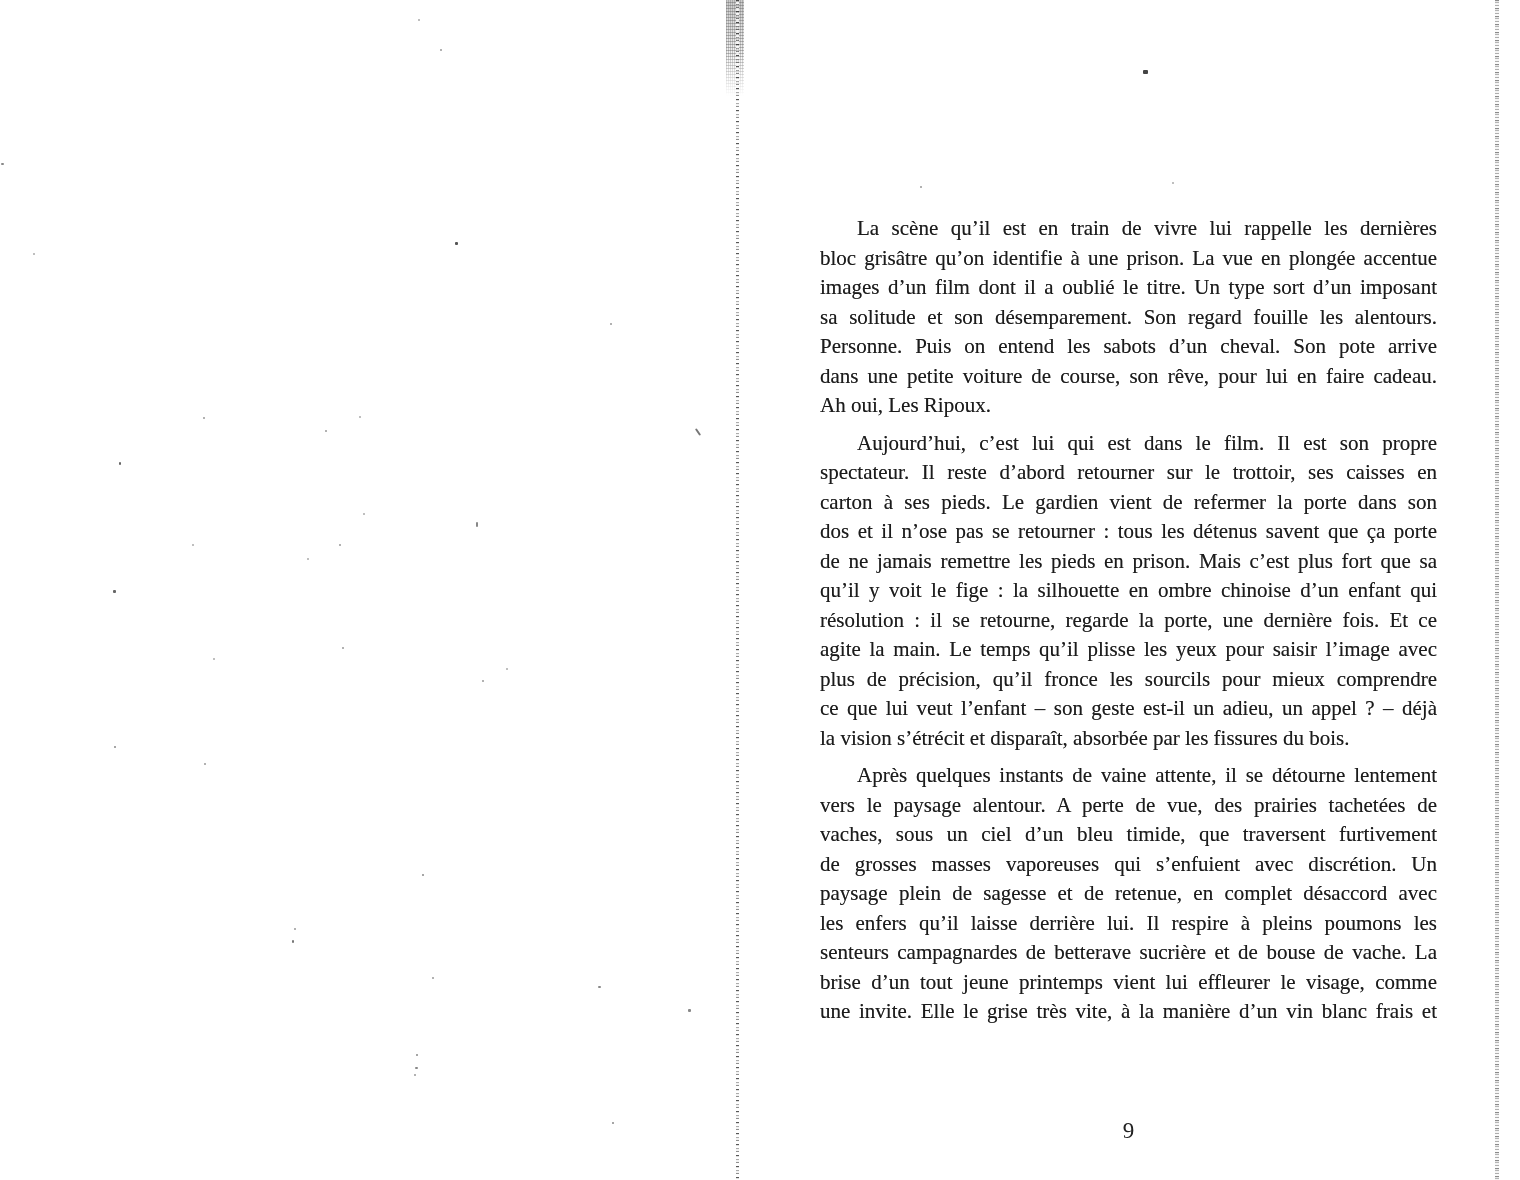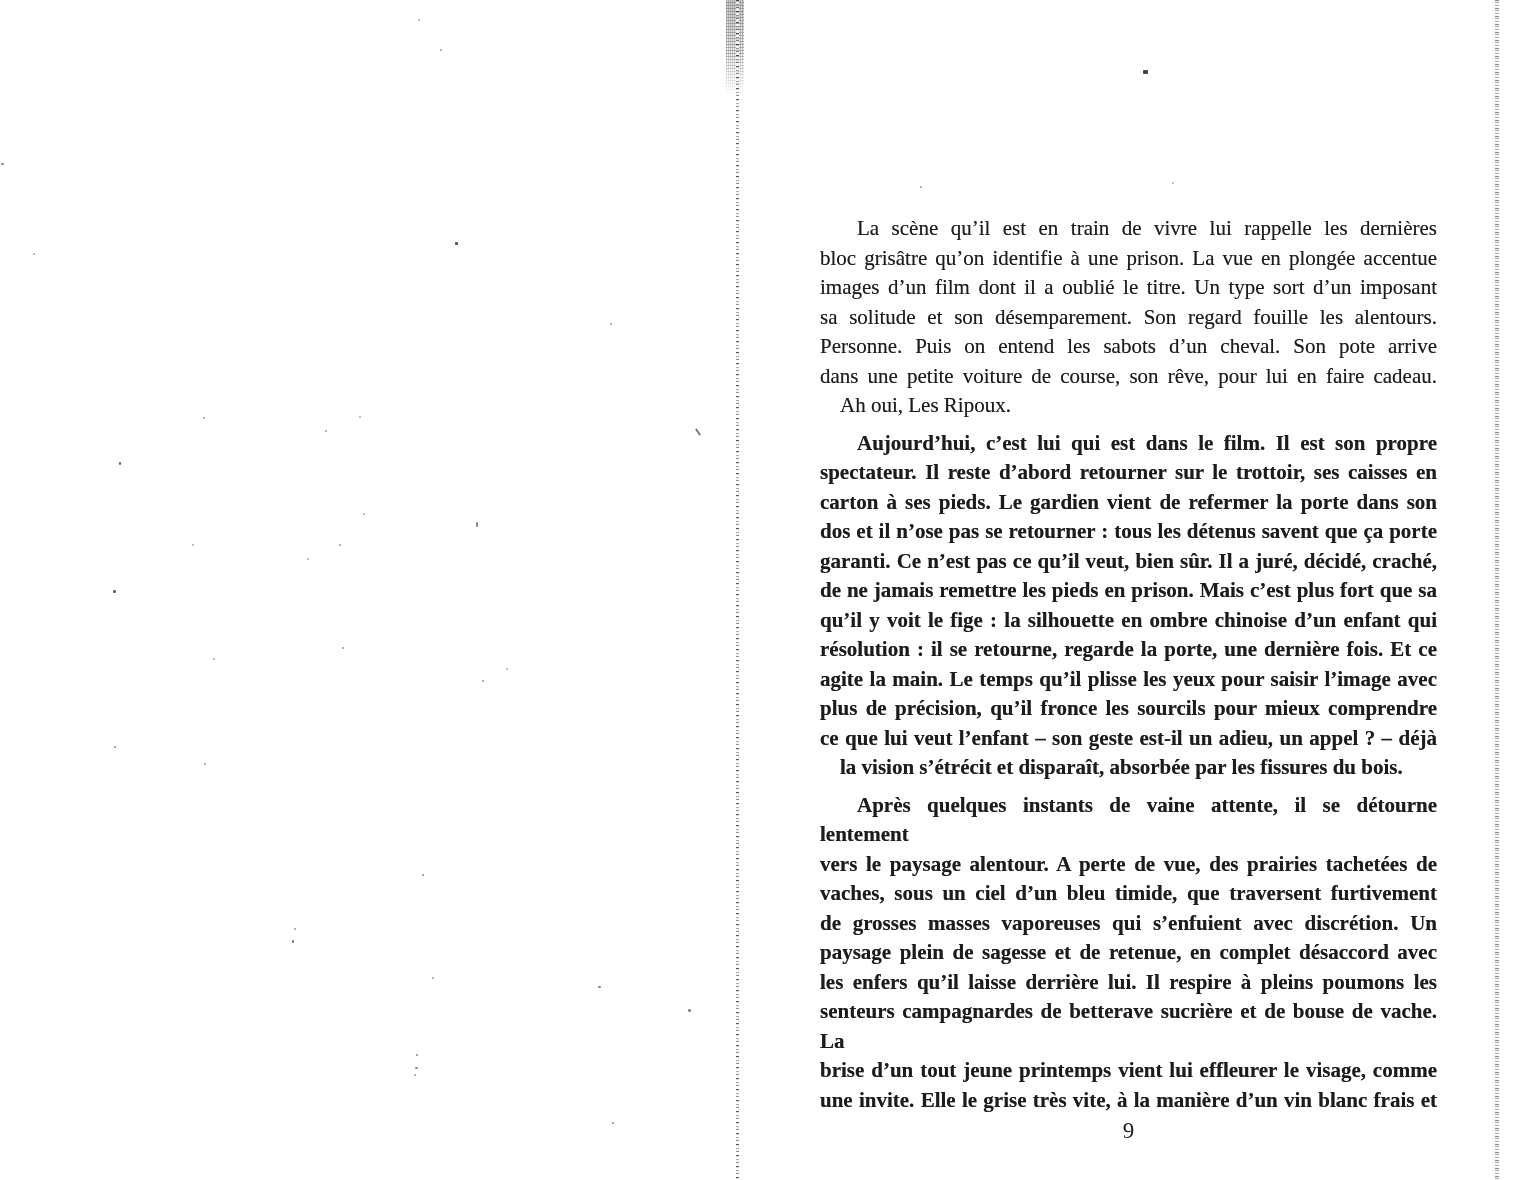--- a/index.html
+++ b/index.html
@@ -72,29 +72,29 @@
   .text-block {
     position: absolute;
     left: 820px;
     top: 214px;
     width: 617px;
     font-size: 21px;
     line-height: 29.5px;
     color: #1c1c1c;
     text-shadow: 0 0 0.5px rgba(28,28,28,0.55);
   }
-  .paragraph + .paragraph { margin-top: 8px; font-weight: bold; }
+  .paragraph + .paragraph { margin-top: 8px; }
   .line {
     text-align: justify;
     text-align-last: justify;
     text-justify: inter-word;
     white-space: normal;
   }
   .line.first { text-indent: 37px; }
-  .line.last  { text-align-last: left; margin-left: 20px; }
+  .line.last  { text-align-last: left; }
 
   .page-number {
     position: absolute;
     left: 820px;
     top: 1118px;
     width: 617px;
     text-align: center;
     font-size: 23px;
     color: #222222;
   }
@@ -122,21 +122,20 @@
       <div class="line">sa solitude et son désemparement. Son regard fouille les alentours.</div>
       <div class="line">Personne. Puis on entend les sabots d’un cheval. Son pote arrive</div>
       <div class="line">dans une petite voiture de course, son rêve, pour lui en faire cadeau.</div>
       <div class="line last">Ah oui, Les Ripoux.</div>
     </div>
     <div class="paragraph">
       <div class="line first">Aujourd’hui, c’est lui qui est dans le film. Il est son propre</div>
       <div class="line">spectateur. Il reste d’abord retourner sur le trottoir, ses caisses en</div>
       <div class="line">carton à ses pieds. Le gardien vient de refermer la porte dans son</div>
       <div class="line">dos et il n’ose pas se retourner : tous les détenus savent que ça porte</div>
-      <div class="line">garanti. Ce n’est pas ce qu’il veut, bien sûr. Il a juré, décidé, craché,</div>
       <div class="line">de ne jamais remettre les pieds en prison. Mais c’est plus fort que sa</div>
       <div class="line">qu’il y voit le fige : la silhouette en ombre chinoise d’un enfant qui</div>
       <div class="line">résolution : il se retourne, regarde la porte, une dernière fois. Et ce</div>
       <div class="line">agite la main. Le temps qu’il plisse les yeux pour saisir l’image avec</div>
       <div class="line">plus de précision, qu’il fronce les sourcils pour mieux comprendre</div>
       <div class="line">ce que lui veut l’enfant – son geste est-il un adieu, un appel ? – déjà</div>
       <div class="line last">la vision s’étrécit et disparaît, absorbée par les fissures du bois.</div>
     </div>
     <div class="paragraph">
       <div class="line first">Après quelques instants de vaine attente, il se détourne lentement</div>

